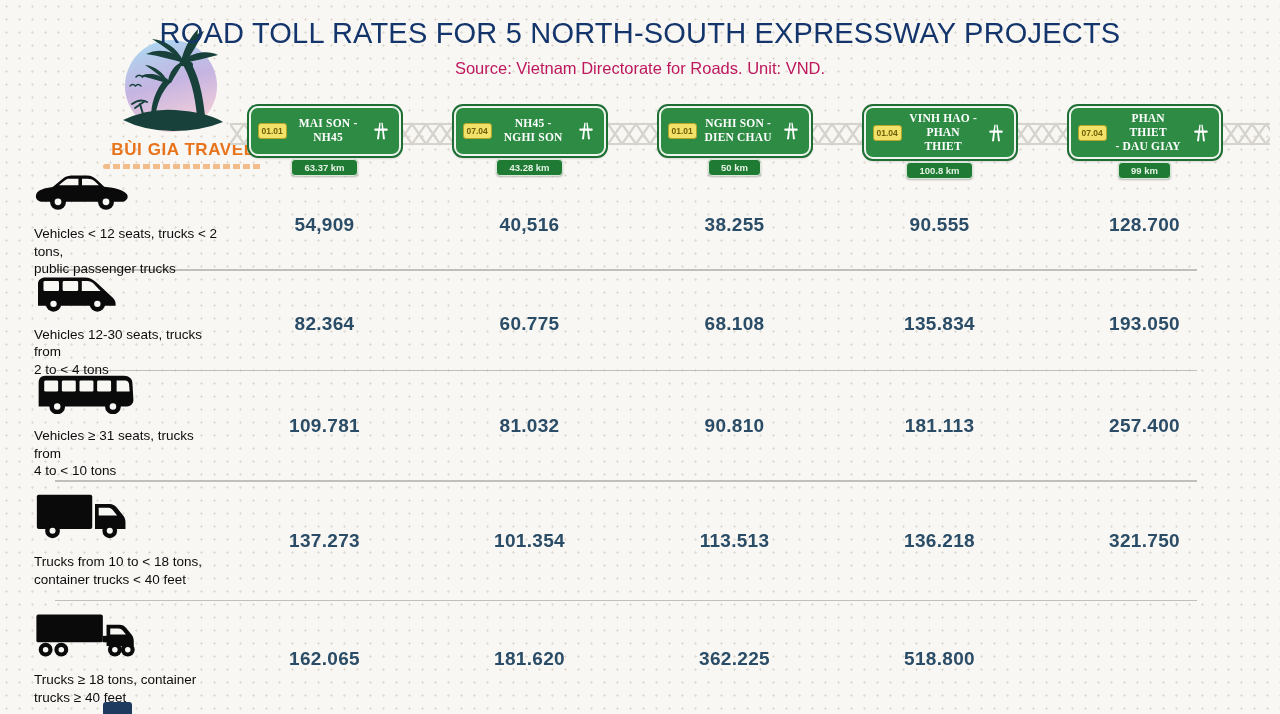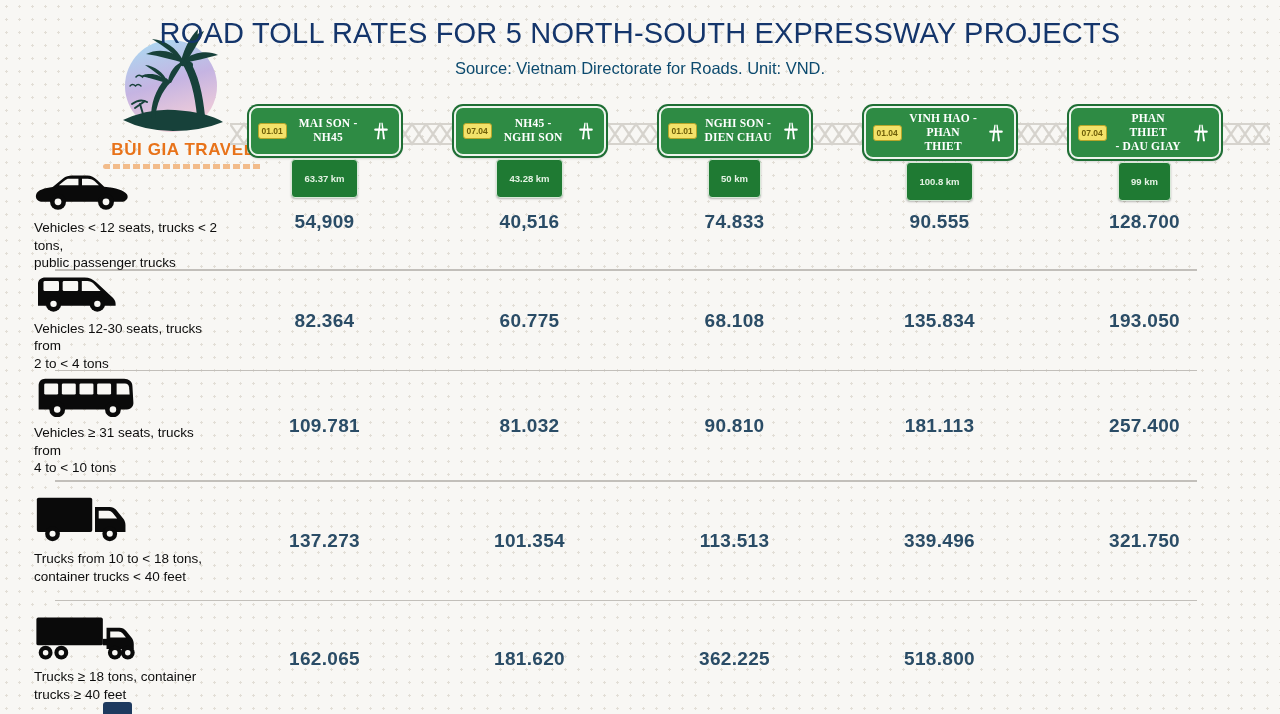--- a/index.html
+++ b/index.html
@@ -14,21 +14,21 @@
   .page { position:absolute; inset:0; }
 
   
   .title {
     position:absolute; top:17px; left:130px; width:1020px;
     text-align:center; font-size:29px; font-weight:400; letter-spacing:.2px;
     color:#14356b;
   }
   .subtitle {
     position:absolute; top:59px; left:130px; width:1020px;
-    text-align:center; font-size:16.5px; color:#0c4a6e;
+    text-align:center; font-size:16.5px; color:#be185d;
   }
 
   
   .logo { position:absolute; left:52px; top:22px; width:262px; text-align:center; }
   .logo-name { margin-top:2px; font-size:17px; font-weight:800; letter-spacing:.6px; color:#e8731a; }
   .logo-tagline {
     height:5px; width:160px; margin:4px auto 0; border-radius:3px; opacity:.75;
     background: repeating-linear-gradient(90deg,#f0a868 0 7px, transparent 7px 10px);
   }
 
@@ -47,30 +47,30 @@
   }
   .badge {
     background:#f3e26a; color:#6d5e08; border:1px solid #b7a62a; border-radius:3px;
     font-size:8.5px; font-weight:700; padding:2px 3px; white-space:nowrap;
   }
   .sign-name { flex:1; text-align:center; color:#fff; font-weight:700; font-size:11.5px; line-height:1.2; letter-spacing:.2px;font-family:Liberation Serif, serif; }
   .mw-icon { flex:0 0 auto; }
   .km-tag {
     margin-top:3px; background:#1f7a33; color:#e4f2e4;
     border:1.5px solid #d8e9d8; border-radius:4px;
-    font-size:9.5px; font-weight:700; padding:13px 12px;
+    font-size:9.5px; font-weight:700; padding:2px 12px;
     box-shadow:0 1px 2px rgba(0,0,0,.25);
   }
 
   
   .table { position:absolute; left:0; top:172px; width:1247px; z-index:3; }
   .row { display:grid; grid-template-columns:222px repeat(5,205px); align-items:center; }
   .r1{height:97px} .r2{height:99px} .r3{height:109px} .r4{height:118px} .r5{height:115px}
   .row-sep { height:1.5px; background:#c2bfba; margin:0 50px 0 55px; }
-  .label-cell { display:flex; flex-direction:column; align-items:flex-start; justify-content:center; padding-left:34px; gap:7px; }
+  .label-cell { display:flex; flex-direction:column; align-items:flex-start; justify-content:center; padding-left:34px; gap:13px; }
   .veh { fill:#0a0a0a; }
   .label { font-size:13.5px; line-height:1.3; color:#0d0d0d; }
   .val { text-align:center; font-size:19px; font-weight:700; letter-spacing:.3px; color:#2a4c66; }
 
   .bottom-notch { position:absolute; left:103px; top:702px; width:29px; height:12px; background:#1e3a5f; border-radius:3px 3px 0 0; }
 </style>
 </head>
 <body>
 
 <div class="page">
@@ -226,21 +226,21 @@
           <circle class="veh" cx="81" cy="33" r="9"></circle>
             <circle cx="81" cy="33" r="3.8" fill="#f8f7f4"></circle>
         </svg>
         <div class="label">
           <div>Vehicles &lt; 12 seats, trucks &lt; 2 tons,</div>
           <div>public passenger trucks</div>
         </div>
       </div>
       <div class="val">54,909</div>
       <div class="val">40,516</div>
-      <div class="val">74.833</div>
+      <div class="val">38.255</div>
       <div class="val">90.555</div>
       <div class="val">128.700</div>
     </div>
     <div class="row-sep"></div>
 
     <div class="row r2">
       <div class="label-cell">
         <svg width="92" height="42" viewBox="0 0 100 46">
           <path class="veh" d="M4 38 V14 C4 9.5 7.5 7 12 7 H55 C60 7 64.5 9 68 12.5 L84.5 28 C87.5 30.8 89 33 89 36 V38 Z"></path>
           <rect x="10" y="11" width="17" height="11" rx="1.5" fill="#f8f7f4"></rect>
@@ -303,21 +303,21 @@
             <circle cx="82" cy="42" r="3.3" fill="#f8f7f4"></circle>
         </svg>
         <div class="label">
           <div>Trucks from 10 to &lt; 18 tons,</div>
           <div>container trucks &lt; 40 feet</div>
         </div>
       </div>
       <div class="val">137.273</div>
       <div class="val">101.354</div>
       <div class="val">113.513</div>
-      <div class="val">339.496</div>
+      <div class="val">136.218</div>
       <div class="val">321.750</div>
     </div>
     <div class="row-sep"></div>
 
     <div class="row r5">
       <div class="label-cell">
         <svg width="110" height="48" viewBox="0 0 118 52">
           <rect class="veh" x="2" y="5" width="72" height="30" rx="2"></rect>
           <rect class="veh" x="74" y="28" width="6" height="7"></rect>
           <path class="veh" d="M78 16 H92 C95 16 97.5 17.2 99.5 19.7 L105 26.5 C106.8 28.8 107.5 31 107.5 33.5 V39 H78 Z"></path>

